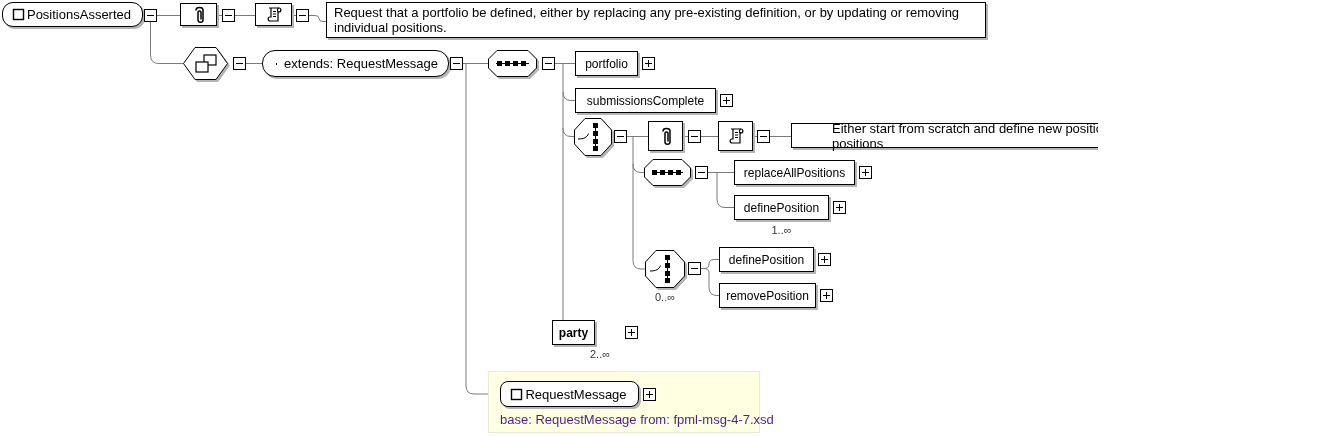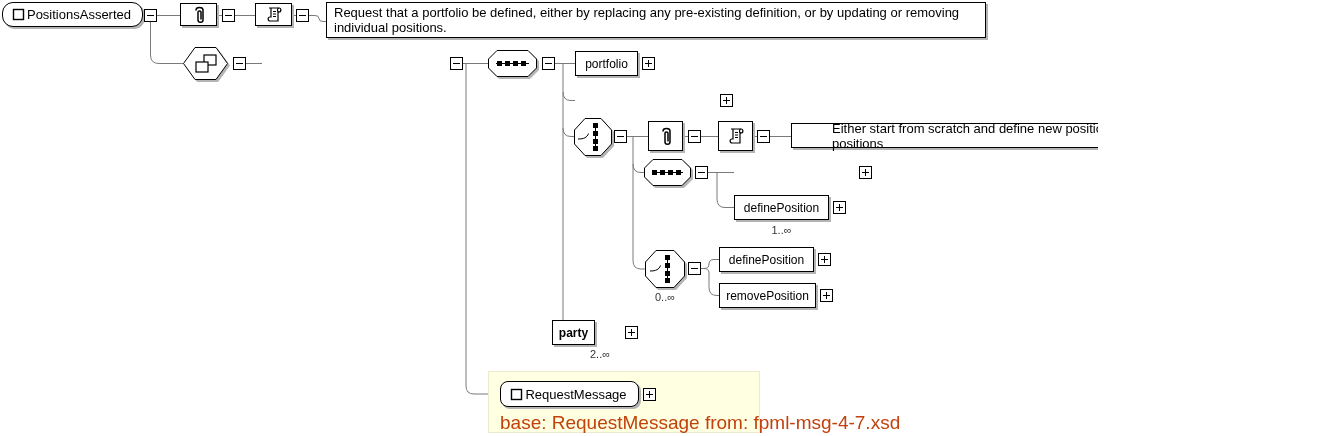--- a/index.html
+++ b/index.html
@@ -13,21 +13,21 @@
        display:flex;align-items:center;font-size:13px;}
   .docbox{background:#fff;border:1px solid #000;box-shadow:2px 2px 0 #b4b4b4;
        font-size:13px;line-height:15px;padding:3px 7px;box-sizing:border-box;
        display:flex;align-items:center;}
   .shape{position:absolute;left:0;top:0;filter:drop-shadow(2px 2px 0 #b4b4b4);}
   .exp{position:absolute;z-index:3;width:13px;height:13px;background:#fff;border:1px solid #000;box-sizing:border-box;}
   .exp::before{content:"";position:absolute;left:2px;right:2px;top:5px;height:1px;background:#000;}
   .exp.plus::after{content:"";position:absolute;top:2px;bottom:2px;left:5px;width:1px;background:#000;}
   .occurs{position:absolute;z-index:2;font-size:11px;color:#333;text-align:center;}
   .notebox{position:absolute;z-index:1;background:#ffffe1;border:1px solid #ecead0;box-sizing:border-box;}
-  .notetext{position:absolute;z-index:2;font-size:19px;color:#c2410c;white-space:nowrap;}
+  .notetext{position:absolute;z-index:2;font-size:13px;color:#4c1d95;white-space:nowrap;}
   .lbl{white-space:nowrap;}
   .ctr{flex:1;text-align:center;}
 </style>
 </head>
 <body>
 
 <div id="canvas">
 
   <svg id="wires" width="1322" height="436">
     <g fill="none" stroke="#7a7a7a" stroke-width="1">
@@ -100,39 +100,50 @@
 
   <div class="node" style="left:183px;top:47px;width:45px;height:33px;">
     <svg class="shape" width="46" height="34">
       <polygon points="12,0.5 33,0.5 44.5,16.5 33,32.5 12,32.5 0.5,16.5" fill="#fff" stroke="#000"></polygon>
       <rect x="21" y="8" width="12" height="10" fill="#fff" stroke="#000" stroke-width="1.2"></rect>
       <rect x="13" y="15" width="12" height="10" fill="#fff" stroke="#000" stroke-width="1.2"></rect>
     </svg>
   </div>
   <div class="exp" style="left:233px;top:57px;"></div>
 
+  <div class="node rounded" style="left:262px;top:50px;width:187px;height:27px;border-radius:13px;padding:0 10px;gap:7px;">
+    <svg width="25" height="16">
+      <polygon points="9,2.5 3,8 9,13.5" fill="#fff" stroke="#000"></polygon>
+      <line x1="12.5" y1="1.5" x2="12.5" y2="14.5" stroke="#000"></line>
+      <polygon points="16,2.5 22,8 16,13.5" fill="#fff" stroke="#000"></polygon>
+    </svg>
+    <span class="lbl">extends: RequestMessage</span>
+  </div>
   <div class="exp" style="left:450px;top:57px;"></div>
 
   <div class="node" style="left:488px;top:50px;width:49px;height:27px;">
     <svg class="shape" width="50" height="28">
       <polygon points="9,0.5 40,0.5 48.5,9 48.5,18 40,26.5 9,26.5 0.5,18 0.5,9" fill="#fff" stroke="#000"></polygon>
       <line x1="8" y1="13.5" x2="41" y2="13.5" stroke="#000"></line>
       <rect x="9" y="11" width="5" height="5" fill="#000"></rect>
       <rect x="17" y="11" width="5" height="5" fill="#000"></rect>
       <rect x="25" y="11" width="5" height="5" fill="#000"></rect>
       <rect x="33" y="11" width="5" height="5" fill="#000"></rect>
     </svg>
   </div>
   <div class="exp" style="left:542px;top:57px;"></div>
 
   <div class="node box" style="left:575px;top:51px;width:63px;height:25px;">
     <span class="lbl">portfolio</span>
   </div>
   <div class="exp plus" style="left:642px;top:57px;"></div>
 
+  <div class="node box" style="left:575px;top:88px;width:141px;height:25px;">
+    <span class="lbl">submissionsComplete</span>
+  </div>
   <div class="exp plus" style="left:720px;top:94px;"></div>
 
   <div class="node" style="left:574px;top:118px;width:38px;height:38px;">
     <svg class="shape" width="39" height="39">
       <polygon points="11,0.5 27,0.5 37.5,12 37.5,26 27,37.5 11,37.5 0.5,26 0.5,12" fill="#fff" stroke="#000"></polygon>
       <line x1="21.5" y1="6" x2="21.5" y2="33" stroke="#000"></line>
       <rect x="19" y="5" width="5" height="5" fill="#000"></rect>
       <rect x="19" y="13" width="5" height="5" fill="#000"></rect>
       <rect x="19" y="21" width="5" height="5" fill="#000"></rect>
       <rect x="19" y="28" width="5" height="5" fill="#000"></rect>
@@ -168,20 +179,23 @@
       <polygon points="9,0.5 38,0.5 46.5,9 46.5,18 38,26.5 9,26.5 0.5,18 0.5,9" fill="#fff" stroke="#000"></polygon>
       <line x1="8" y1="13.5" x2="39" y2="13.5" stroke="#000"></line>
       <rect x="8" y="11" width="5" height="5" fill="#000"></rect>
       <rect x="16" y="11" width="5" height="5" fill="#000"></rect>
       <rect x="24" y="11" width="5" height="5" fill="#000"></rect>
       <rect x="32" y="11" width="5" height="5" fill="#000"></rect>
     </svg>
   </div>
   <div class="exp" style="left:695px;top:166px;"></div>
 
+  <div class="node box" style="left:734px;top:160px;width:121px;height:25px;">
+    <span class="lbl">replaceAllPositions</span>
+  </div>
   <div class="exp plus" style="left:859px;top:166px;"></div>
 
   <div class="node box" style="left:734px;top:195px;width:95px;height:25px;">
     <span class="lbl">definePosition</span>
   </div>
   <div class="exp plus" style="left:833px;top:201px;"></div>
   <div class="occurs" style="left:754px;top:224px;width:55px;">1..∞</div>
 
   <div class="node" style="left:645px;top:250px;width:40px;height:38px;">
     <svg class="shape" width="41" height="39">

